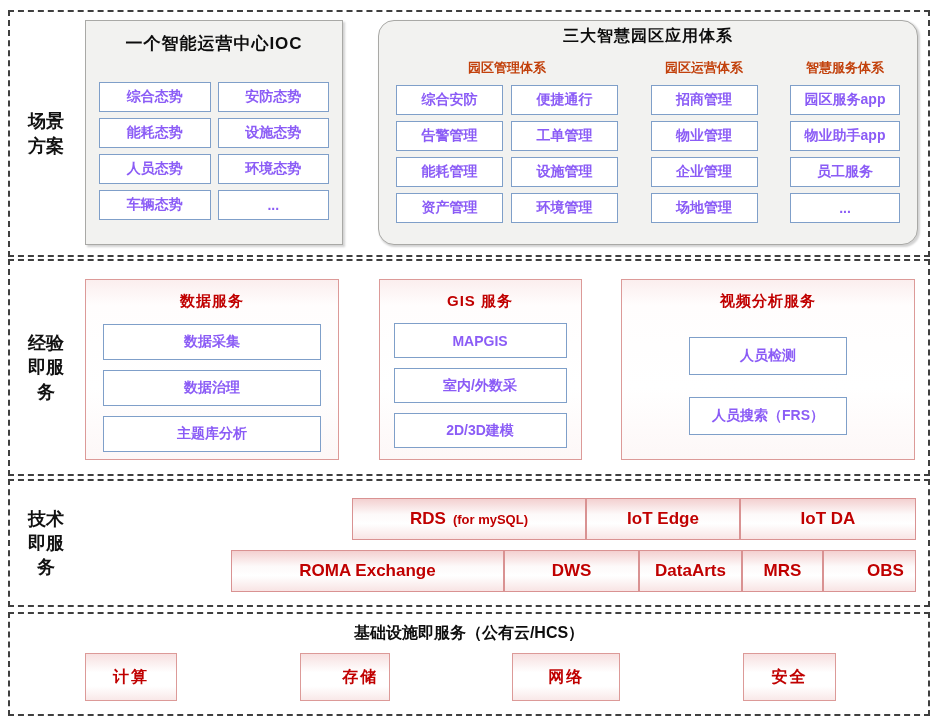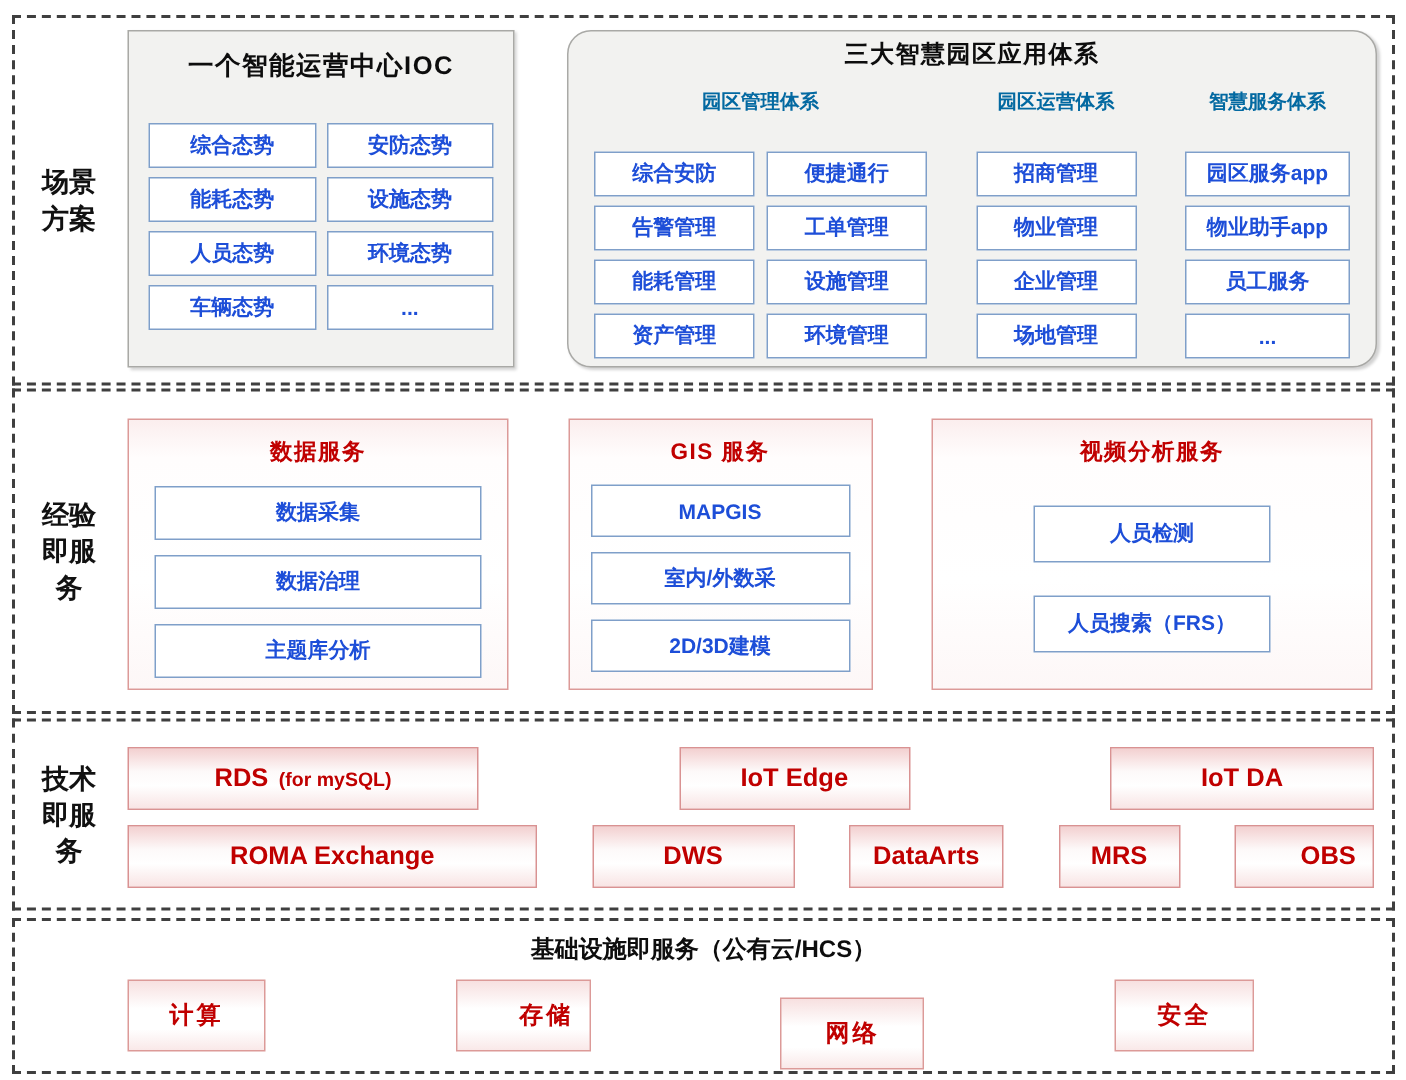--- a/index.html
+++ b/index.html
@@ -35,27 +35,27 @@
   .gtitle{font-weight:bold;color:#0d0d0d;text-align:center;}
   .ioc .gtitle{font-size:17px;padding-top:11px;letter-spacing:1px;}
   .apps .gtitle{font-size:16px;padding-top:5px;letter-spacing:1px;}
   .ioc-grid{
     display:grid;grid-template-columns:1fr 1fr;gap:6px 7px;
     margin:27px 13px 0 13px;
   }
   .bluebox{
     background:#ffffff;border:1.5px solid #7f9fc9;box-sizing:border-box;
     display:flex;align-items:center;justify-content:center;
-    font-size:14px;font-weight:600;color:#1d4ed8;height:30px;
+    font-size:14px;font-weight:600;color:#8b5cf6;height:30px;
     white-space:nowrap;
   }
   .apps-cols{display:flex;justify-content:space-between;padding:0 17px;margin-top:12px;}
   .group{display:flex;flex-direction:column;}
   .group .subtitle{
-    font-size:13px;font-weight:bold;text-align:center;color:#0369a1;margin-bottom:24px;
+    font-size:13px;font-weight:bold;text-align:center;color:#c2410c;margin-bottom:8px;
   }
   .g-mgmt{width:222px;}
   .g-ops{width:107px;}
   .g-svc{width:110px;}
   .grid2{display:grid;grid-template-columns:1fr 1fr;gap:6px 8px;}
   .grid1{display:grid;grid-template-columns:1fr;gap:6px;}
 
   
   .b2-content{flex:1;display:flex;justify-content:space-between;padding:18px 13px 14px 3px;box-sizing:border-box;}
   .panel-red{
@@ -69,42 +69,42 @@
   .stack{display:flex;flex-direction:column;align-items:center;}
   .p-data .stack{margin-top:13px;gap:10px;}
   .p-data .bluebox{width:218px;height:36px;}
   .p-gis .stack{margin-top:12px;gap:10px;}
   .p-gis .bluebox{width:173px;height:35px;}
   .p-video .stack{margin-top:26px;gap:22px;}
   .p-video .bluebox{width:158px;height:38px;}
 
   
   .b3-content{flex:1;display:flex;flex-direction:column;justify-content:space-between;padding:17px 12px 13px 3px;box-sizing:border-box;}
-  .trow{display:flex;justify-content:space-between;gap:28px;}
+  .trow{display:flex;justify-content:flex-end;}
   .redbox{
     box-sizing:border-box;border:1px solid #d99292;height:42px;
     background:linear-gradient(180deg,#f3d0d0 0%,#fdf9f9 38%,#ffffff 62%,#f8e4e4 100%);
     display:flex;align-items:center;justify-content:center;
     color:#c00000;font-weight:bold;font-size:17px;white-space:nowrap;
   }
   .t-suffix{font-size:13px;margin-left:7px;font-weight:bold;}
   .w234{width:234px;} .w144{width:144px;} .w154{width:154px;} .w176{width:176px;}
   .w273{width:273px;} .w135{width:135px;} .w103{width:103px;} .w81{width:81px;} .w93{width:93px;padding-left:32px;}
 
   
   .b4-inner{height:100%;box-sizing:border-box;padding-top:9px;}
   .iaas-title{font-size:16px;font-weight:bold;text-align:center;color:#0d0d0d;}
   .iaas-row{display:flex;justify-content:space-between;padding:0 92px 0 75px;margin-top:9px;}
   .iaasbox{
     box-sizing:border-box;border:1px solid #dc9a98;height:48px;
     background:linear-gradient(180deg,#f7e0e0 0%,#ffffff 40%,#ffffff 70%,#f9e8e8 100%);
     display:flex;align-items:center;justify-content:center;
     color:#c00000;font-weight:bold;font-size:16px;letter-spacing:2px;
   }
-  .iw110{width:92px;} .iw90{width:90px;padding-left:31px;} .iw92{width:96px;margin-top:12px;} .iw93{width:93px;}
+  .iw110{width:92px;} .iw90{width:90px;padding-left:31px;} .iw92{width:108px;} .iw93{width:93px;}
 </style>
 </head>
 <body>
 
 <div id="page">
 
   <section class="band" id="band-scenario">
     <div class="band-flex">
       <div class="band-label">场景
 方案</div>

